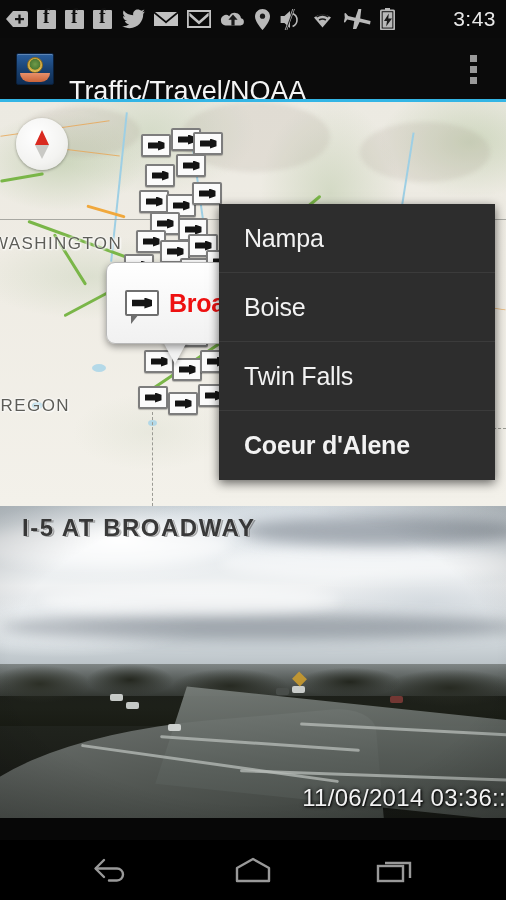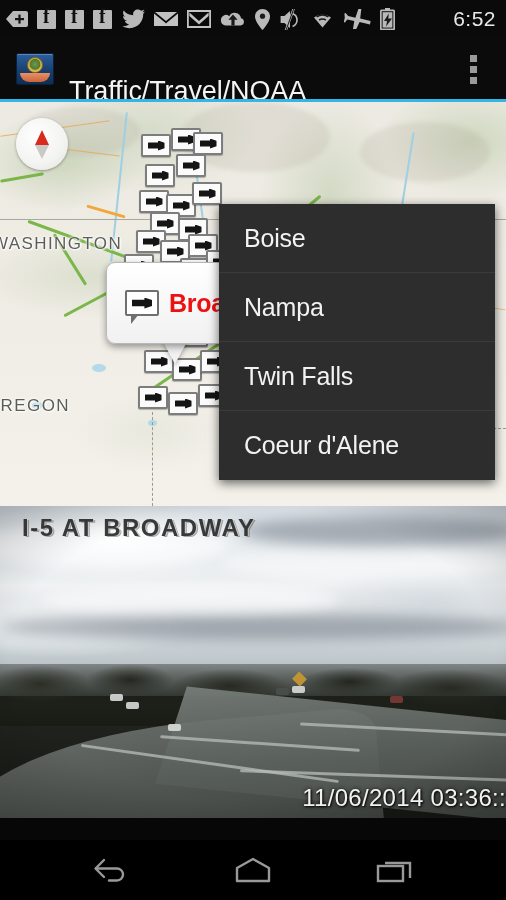--- a/index.html
+++ b/index.html
@@ -272,21 +272,21 @@
     position:absolute; top:102px; left:219px; width:276px;
     background:#2d2d2d; z-index:40;
     box-shadow:0 3px 10px rgba(0,0,0,.6);
   }
   .menu-item{
     height:69px; display:flex; align-items:center;
     padding-left:25px; color:#f2f2f2; font-size:25px;
     border-bottom:1px solid #3b3b3b; cursor:pointer;
     letter-spacing:-.2px; white-space:nowrap;
   }
-  .menu-item:last-child{ border-bottom:none; }
+  .menu-item:last-child{ border-bottom:none;font-weight:bold; }
 
   
   .navbar{
     position:absolute; bottom:0; left:0; width:506px; height:60px;
     background:#000; display:flex; align-items:center;
     justify-content:space-around; padding:0 40px;
   }
   .nav-btn{
     width:66px;height:46px;display:flex;align-items:center;
     justify-content:center; cursor:pointer;
@@ -354,21 +354,21 @@
         <path d="M26 11.4 L15.6 9 L11.1 18.5 L8.6 18.1 L10.3 8.1 L3.2 6.5 L1 9.6 L-.2 9.2 L.8 4.8 L.4 .4 L1.6 .1 L4.2 3.1 L11.4 4.7 L14.6 -4.6 L17.3 -4 L16.2 5.6 L26.6 8z" fill="#b9b9b9" transform="translate(0,4)"></path>
       </svg>
 
       <svg class="sb-ic" width="15" height="22" viewBox="0 0 15 22">
         <rect x="5" y="0" width="5" height="2.4" fill="#b9b9b9"></rect>
         <rect x="0.8" y="2.4" width="13.4" height="19" rx="1" fill="none" stroke="#b9b9b9" stroke-width="1.8"></rect>
         <rect x="2.6" y="4.2" width="9.8" height="15.4" fill="#b9b9b9"></rect>
         <path d="M8.8 5.5 L4 13 h3 l-.9 5.6 L12 10.6 H8.3 Z" fill="#1a1a1a"></path>
       </svg>
     </div>
-    <div class="sb-clock">6:52</div>
+    <div class="sb-clock">3:43</div>
   </div>
 
   <div class="actionbar">
     <div class="app-icon">
       <div class="seal"></div>
       <div class="banner"></div>
     </div>
     <div class="ab-title">Traffic/Travel/NOAA</div>
     <div class="overflow">
       <div class="ov-dot"></div>
@@ -497,22 +497,22 @@
 
       <div class="sign" style="left:294px;top:168px;"></div>
 
       <div class="vignette"></div>
       <div class="cam-title">I-5 AT BROADWAY</div>
       <div class="cam-stamp">11/06/2014 03:36::</div>
       <div class="cam-blackbar"></div>
     </div>
 
     <div class="menu">
+      <div class="menu-item">Nampa</div>
       <div class="menu-item">Boise</div>
-      <div class="menu-item">Nampa</div>
       <div class="menu-item">Twin Falls</div>
       <div class="menu-item">Coeur d'Alene</div>
     </div>
 
   </div>
 
   <div class="navbar">
     <div class="nav-btn">
       <svg width="40" height="26" viewBox="0 0 40 26">
         <path d="M13 3 L4.5 11.5 L13 20" fill="none" stroke="#999" stroke-width="2.4" stroke-linecap="round" stroke-linejoin="round"></path>

